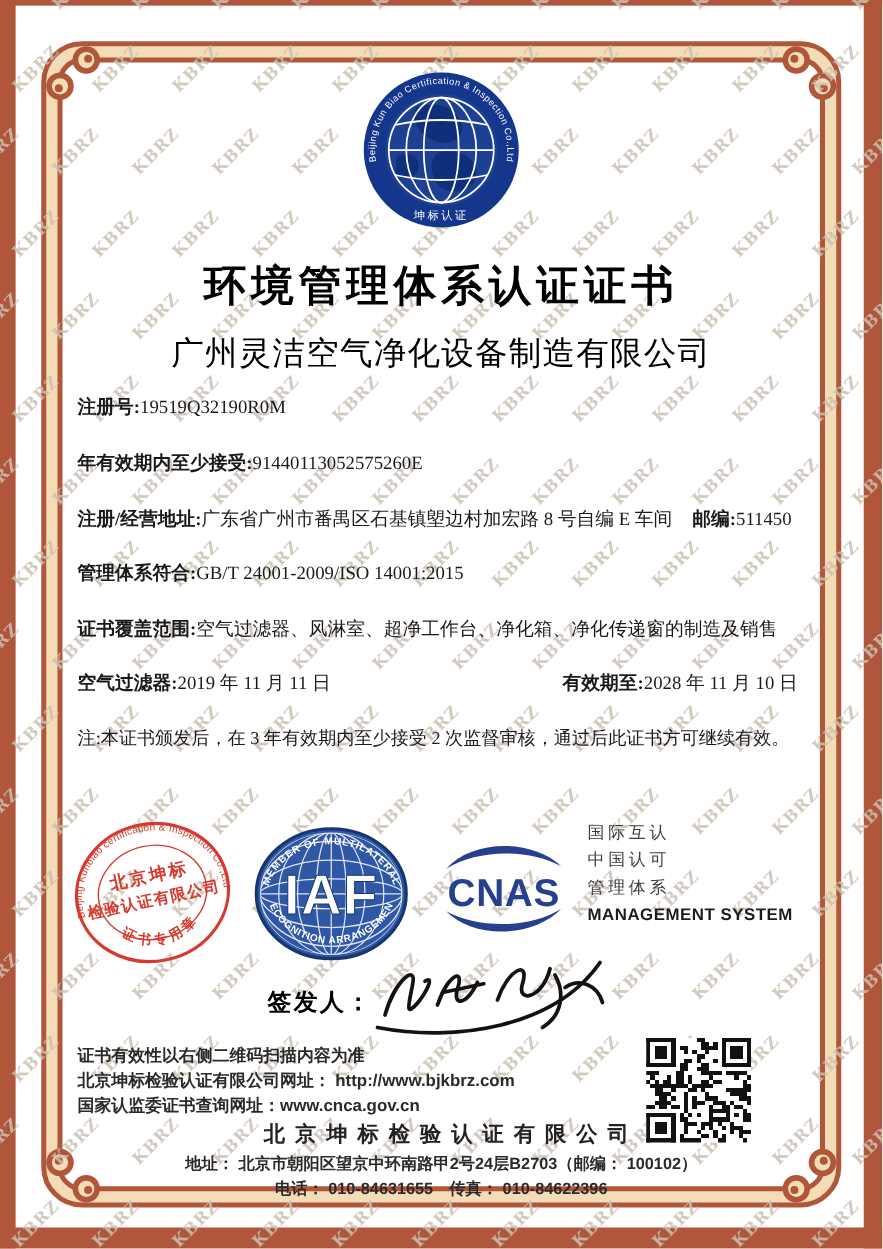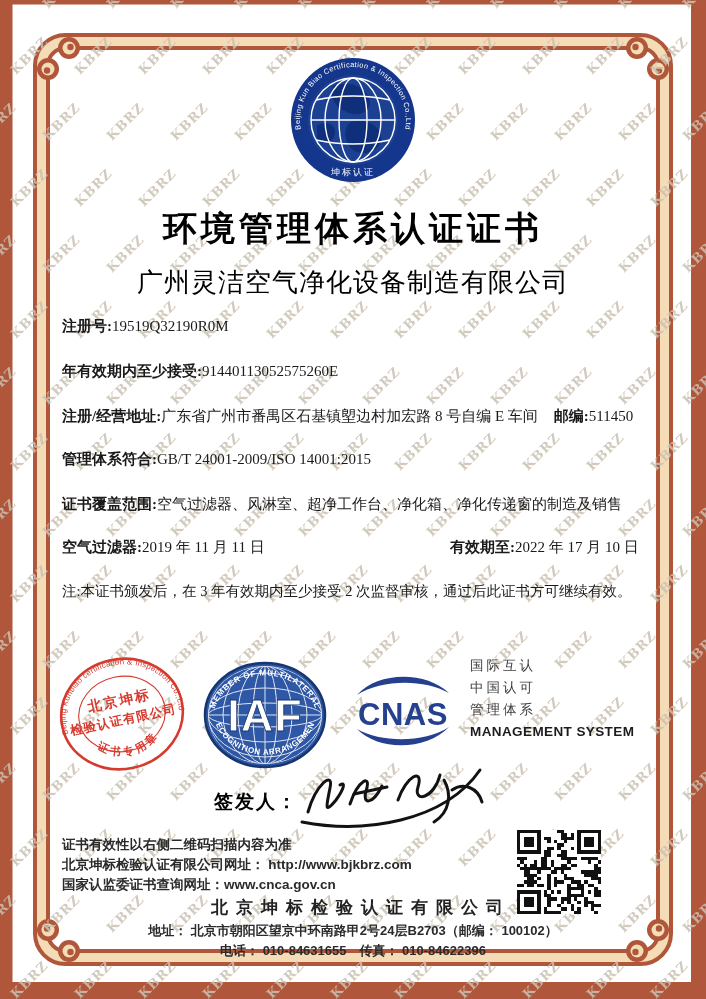--- a/index.html
+++ b/index.html
@@ -321,21 +321,21 @@
     </div>
     <div class="abs field" style="top:449px">
       <span class="lab">管理体系符合:</span><span class="val b">GB/T 24001-2009/ISO 14001:2015</span>
     </div>
     <div class="abs field" style="top:494px">
       <span class="lab">证书覆盖范围:</span><span class="val">空气过滤器、风淋室、超净工作台、净化箱、净化传递窗的制造及销售</span>
     </div>
     <div class="abs field" style="top:537px">
       <span class="lab">空气过滤器:</span><span class="val">2019 年 11 月 11 日</span>
       <span class="expiry-group">
-        <span class="lab">有效期至:</span><span class="val">2022 年 17 月 10 日</span>
+        <span class="lab">有效期至:</span><span class="val">2028 年 11 月 10 日</span>
       </span>
     </div>
     <div class="abs field note" style="top:581px">注:本证书颁发后，在 3 年有效期内至少接受 2 次监督审核，通过后此证书方可继续有效。</div>
 
     <svg class="abs" style="left:54px;top:650px" width="136" height="128" viewBox="-68 -64 136 128">
       <g transform="rotate(-12)" fill="none" stroke="#d6392e">
         <ellipse rx="61" ry="55" stroke-width="2.6"></ellipse>
         <ellipse rx="43.5" ry="37.5" stroke-width="1.1"></ellipse>
       </g>
       <g transform="rotate(-12)">

